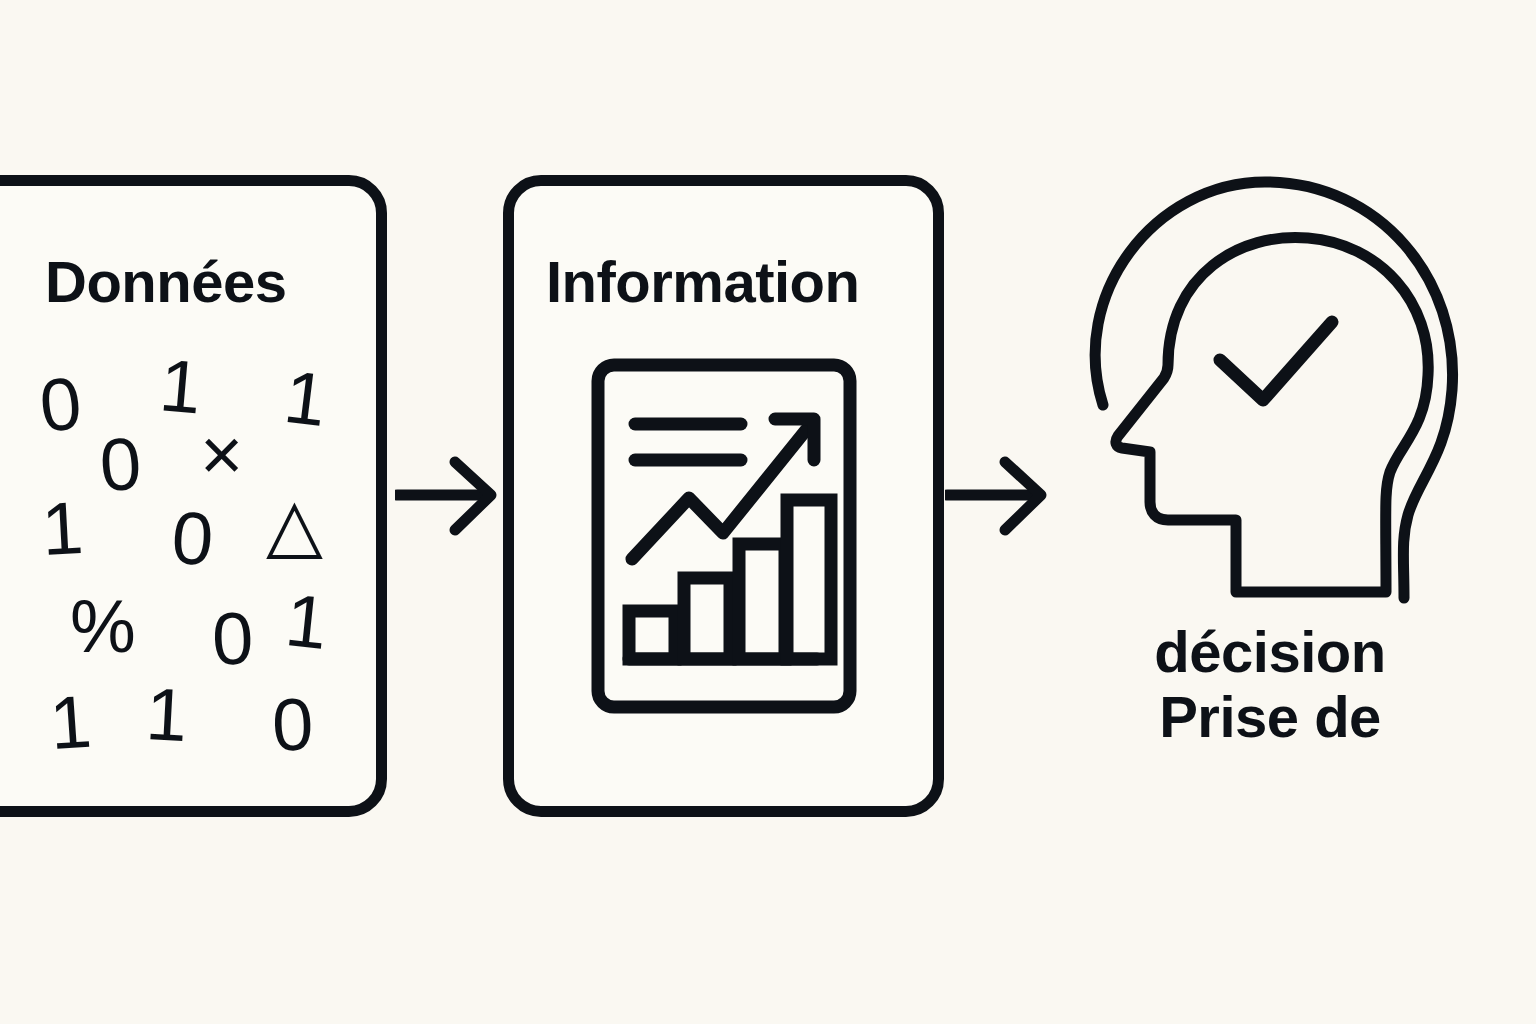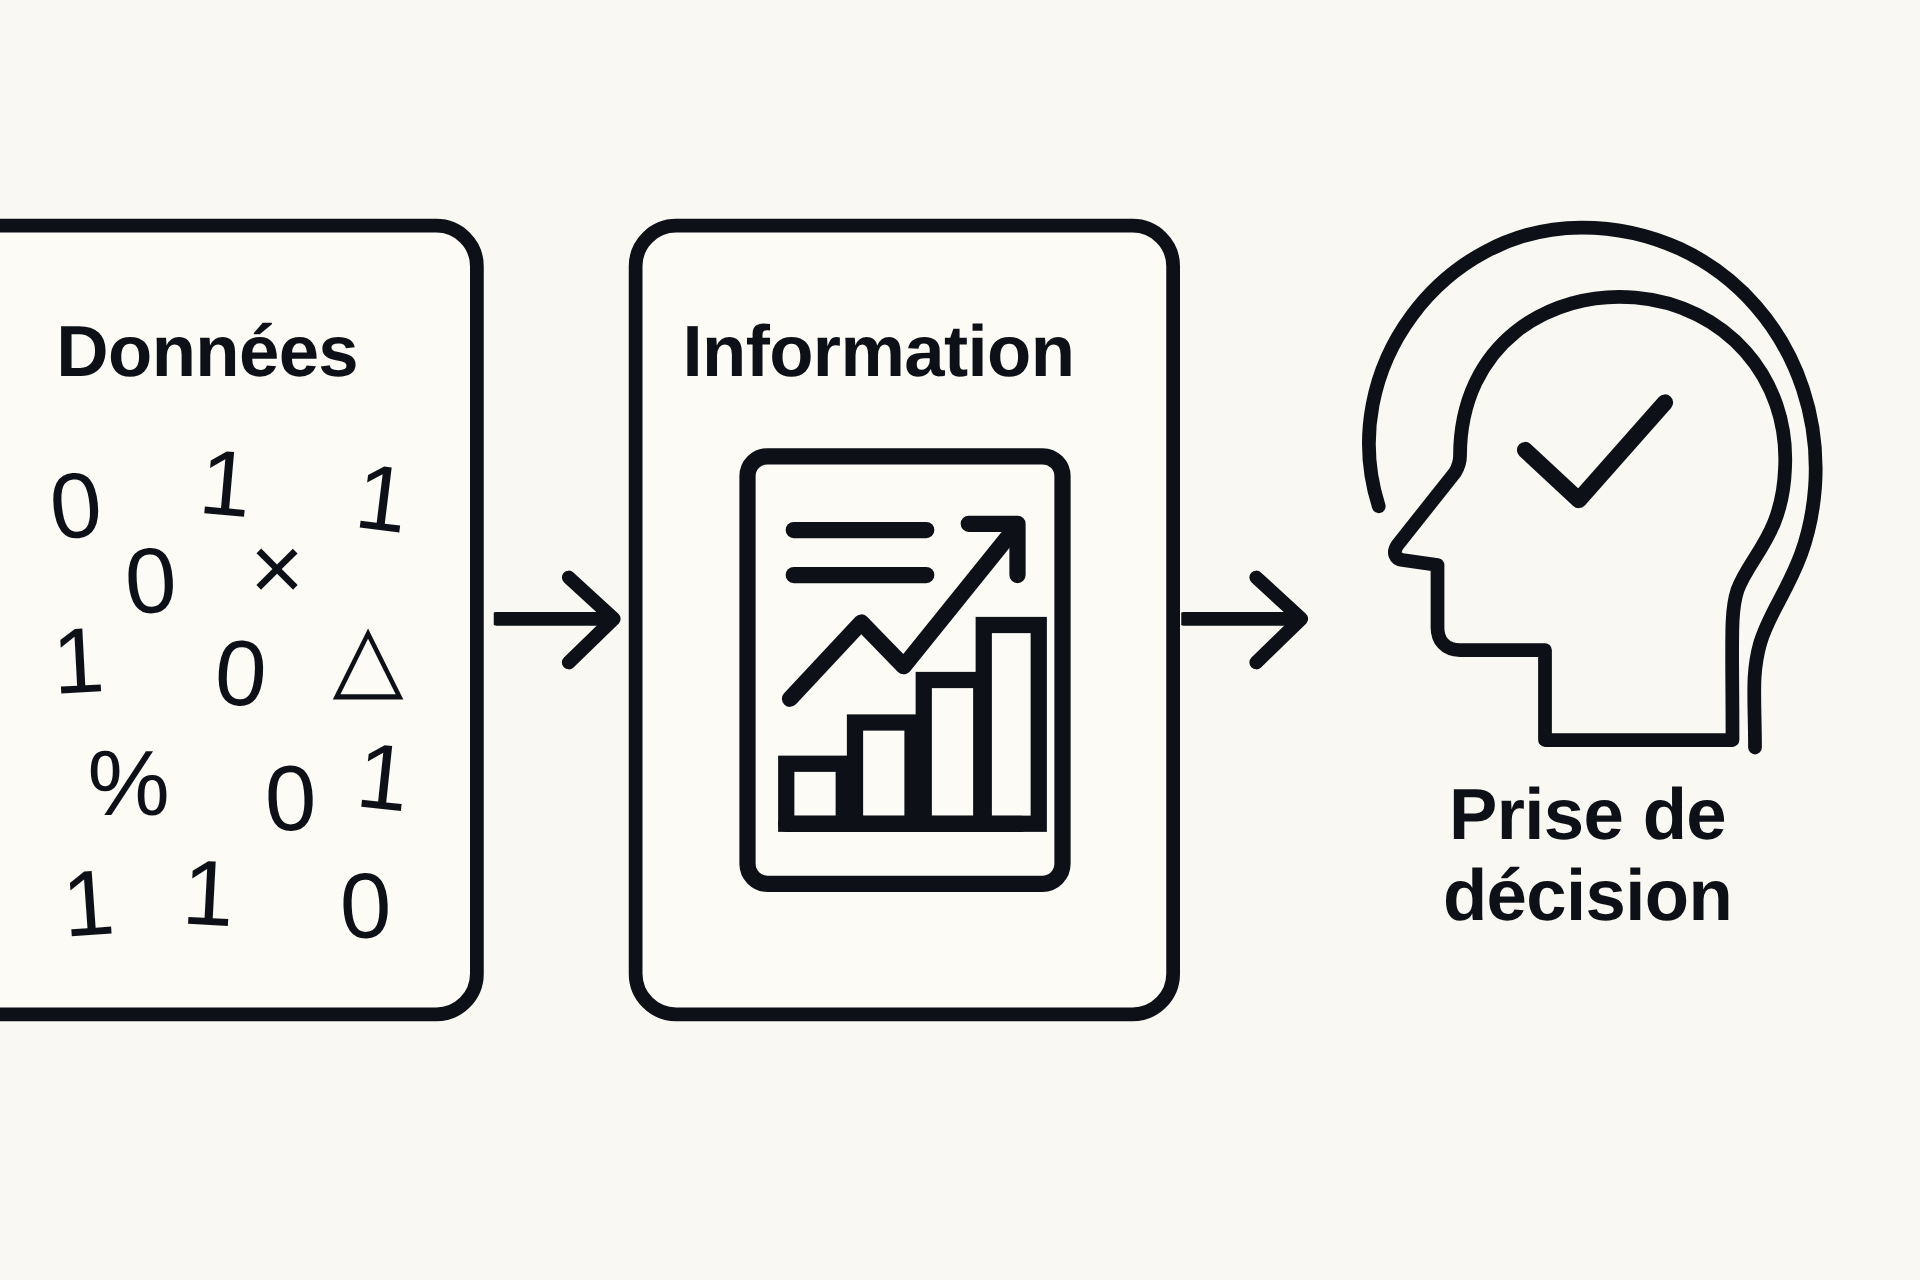--- a/index.html
+++ b/index.html
@@ -178,18 +178,18 @@
                L 90 292
                L 62 288
                C 56 287, 54 282, 58 276
                L 104 218
                C 107 213, 108 210, 108 205 Z" stroke="#0D1117" stroke-width="11" stroke-linecap="round" stroke-linejoin="round" fill="none"></path>
 
       <path d="M160 200 L 203 240 L 272 162" stroke="#0D1117" stroke-width="13" stroke-linecap="round" stroke-linejoin="round" fill="none"></path>
     </svg>
 
     <div id="decision-label">
+      <div>décision</div>
       <div>Prise de</div>
-      <div>décision</div>
     </div>
   </div>
 
 </div>
 
 </body></html>

